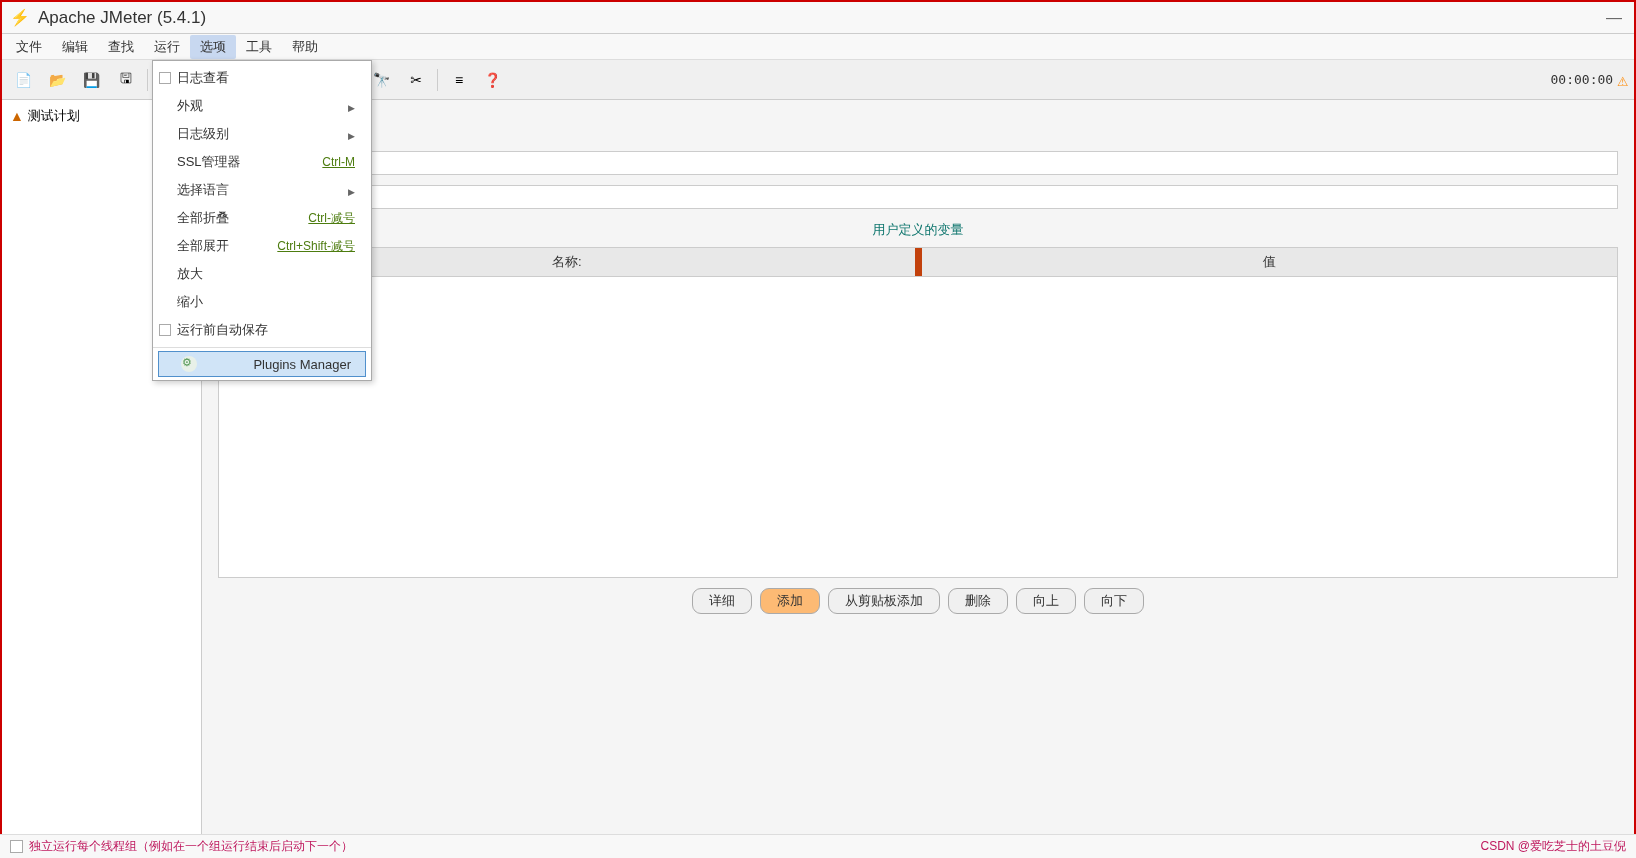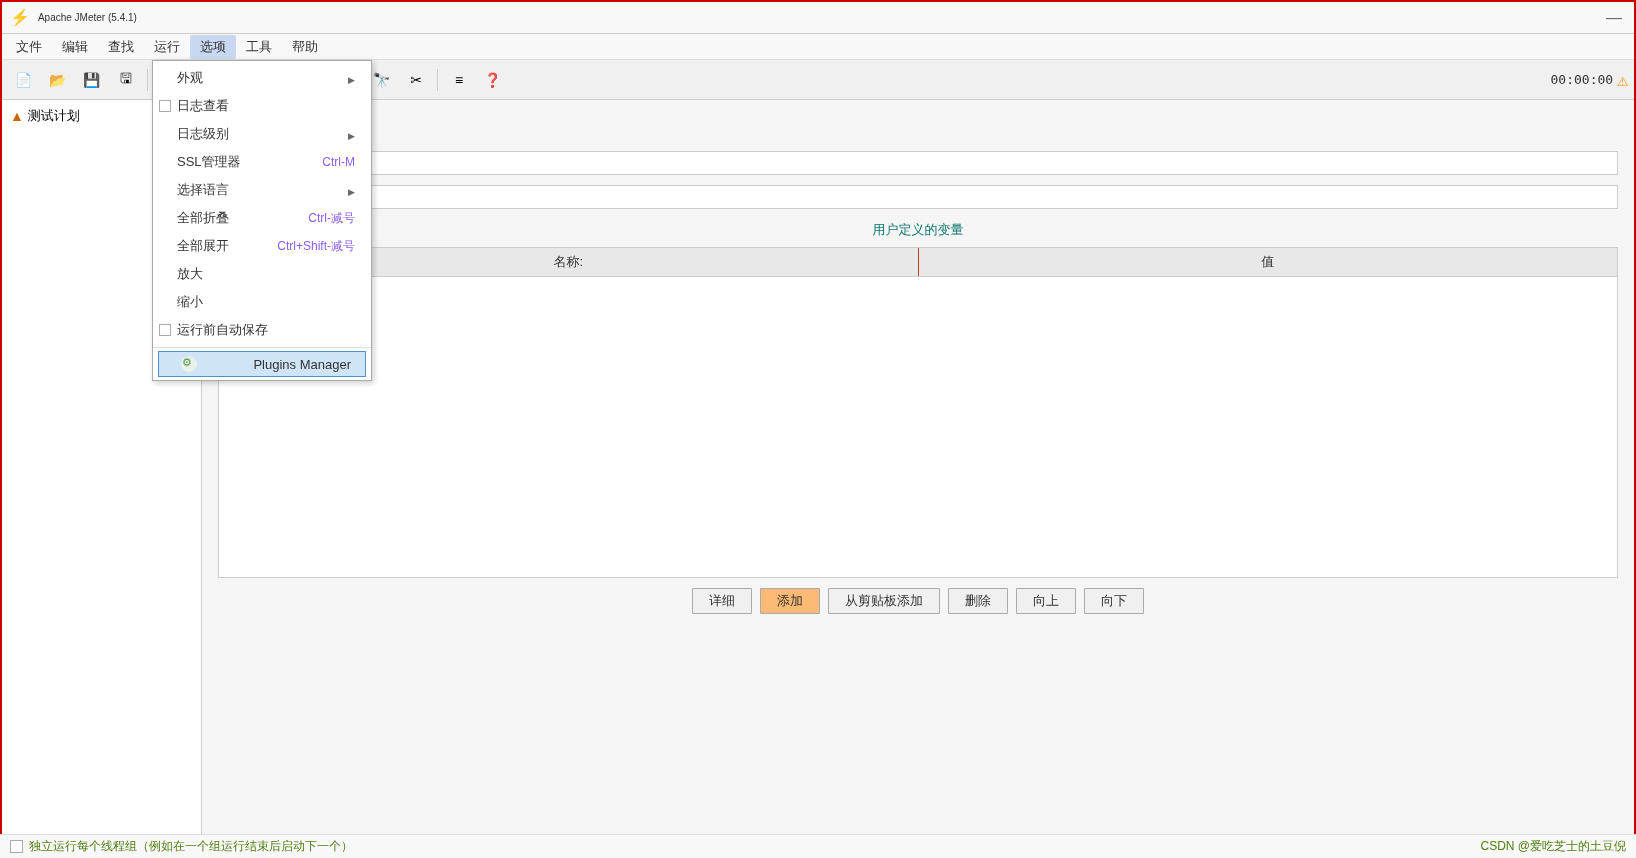--- a/index.html
+++ b/index.html
@@ -27,21 +27,21 @@
       display: flex;
       align-items: center;
       gap: 8px;
     }
     .title-icon {
       color: #cc3300;
       font-size: 16px;
       font-weight: bold;
     }
     .title-text {
-      font-size: 10px;
+      font-size: 17px;
       color: #333;
     }
     .title-bar-right {
       font-size: 16px;
       color: #666;
       padding-right: 4px;
     }
 
     
     .menu-bar {
@@ -98,23 +98,24 @@
       border: 1px solid #5090cc;
       margin: 0 5px;
       padding: 4px 14px 4px 22px;
     }
     .dropdown-item .has-arrow::after {
       content: "▶";
       font-size: 9px;
       color: #666;
     }
     .dropdown-item .shortcut {
-      color: #8b5cf6;
+      color: #4d7c0f;
       font-size: 12px;
       margin-left: 20px;
+      text-decoration: underline;
     }
     .dropdown-item .checkbox {
       position: absolute;
       left: 6px;
       width: 12px;
       height: 12px;
       border: 1px solid #aaa;
       background: white;
     }
     .dropdown-separator {
@@ -263,21 +264,21 @@
     .table-header {
       display: flex;
       background: #e8e8e8;
       border-bottom: 1px solid #ccc;
     }
     .table-header-cell {
       flex: 1;
       padding: 5px 10px;
       font-size: 13px;
       color: #333;
-      border-right: 1px solid #c2410c;
+      border-right: 7px solid #c2410c;
       text-align: center;
     }
     .table-header-cell:last-child {
       border-right: none;
     }
     .table-body {
       min-height: 300px;
       background: white;
     }
 
@@ -289,41 +290,41 @@
       padding: 10px 0;
     }
     .btn {
       height: 26px;
       padding: 0 16px;
       border: 1px solid #aaa;
       background: #f0f0f0;
       cursor: pointer;
       font-size: 13px;
       color: #333;
-      border-radius: 1px;
+      border-radius: 9px;
     }
     .btn.primary {
       background: #fdba74;
     }
 
     
     .status-bar {
       position: absolute;
       bottom: 0;
       left: 0;
       right: 0;
       height: 24px;
       background: #f8f8f8;
       border-top: 1px solid #ddd;
       display: flex;
       align-items: center;
       padding: 0 10px;
       justify-content: space-between;
       font-size: 12px;
-      color: #4d7c0f;
+      color: #be185d;
     }
     .status-left {
       display: flex;
       align-items: center;
       gap: 6px;
     }
     .checkbox-small {
       width: 13px;
       height: 13px;
       border: 1px solid #aaa;
@@ -350,27 +351,27 @@
   <span class="menu-item">查找</span>
   <span class="menu-item">运行</span>
   <span class="menu-item active">选项</span>
   <span class="menu-item">工具</span>
   <span class="menu-item">帮助</span>
 
   <div class="dropdown-container">
     <div class="dropdown-menu">
 
       <div class="dropdown-item">
+        <span class="checkbox"></span>
+        <span>日志查看</span>
+      </div>
+
+      <div class="dropdown-item">
         <span>外观</span>
         <span class="has-arrow"></span>
-      </div>
-
-      <div class="dropdown-item">
-        <span class="checkbox"></span>
-        <span>日志查看</span>
       </div>
 
       <div class="dropdown-item">
         <span>日志级别</span>
         <span class="has-arrow"></span>
       </div>
 
       <div class="dropdown-item">
         <span>SSL管理器</span>
         <span class="shortcut">Ctrl-M</span>

